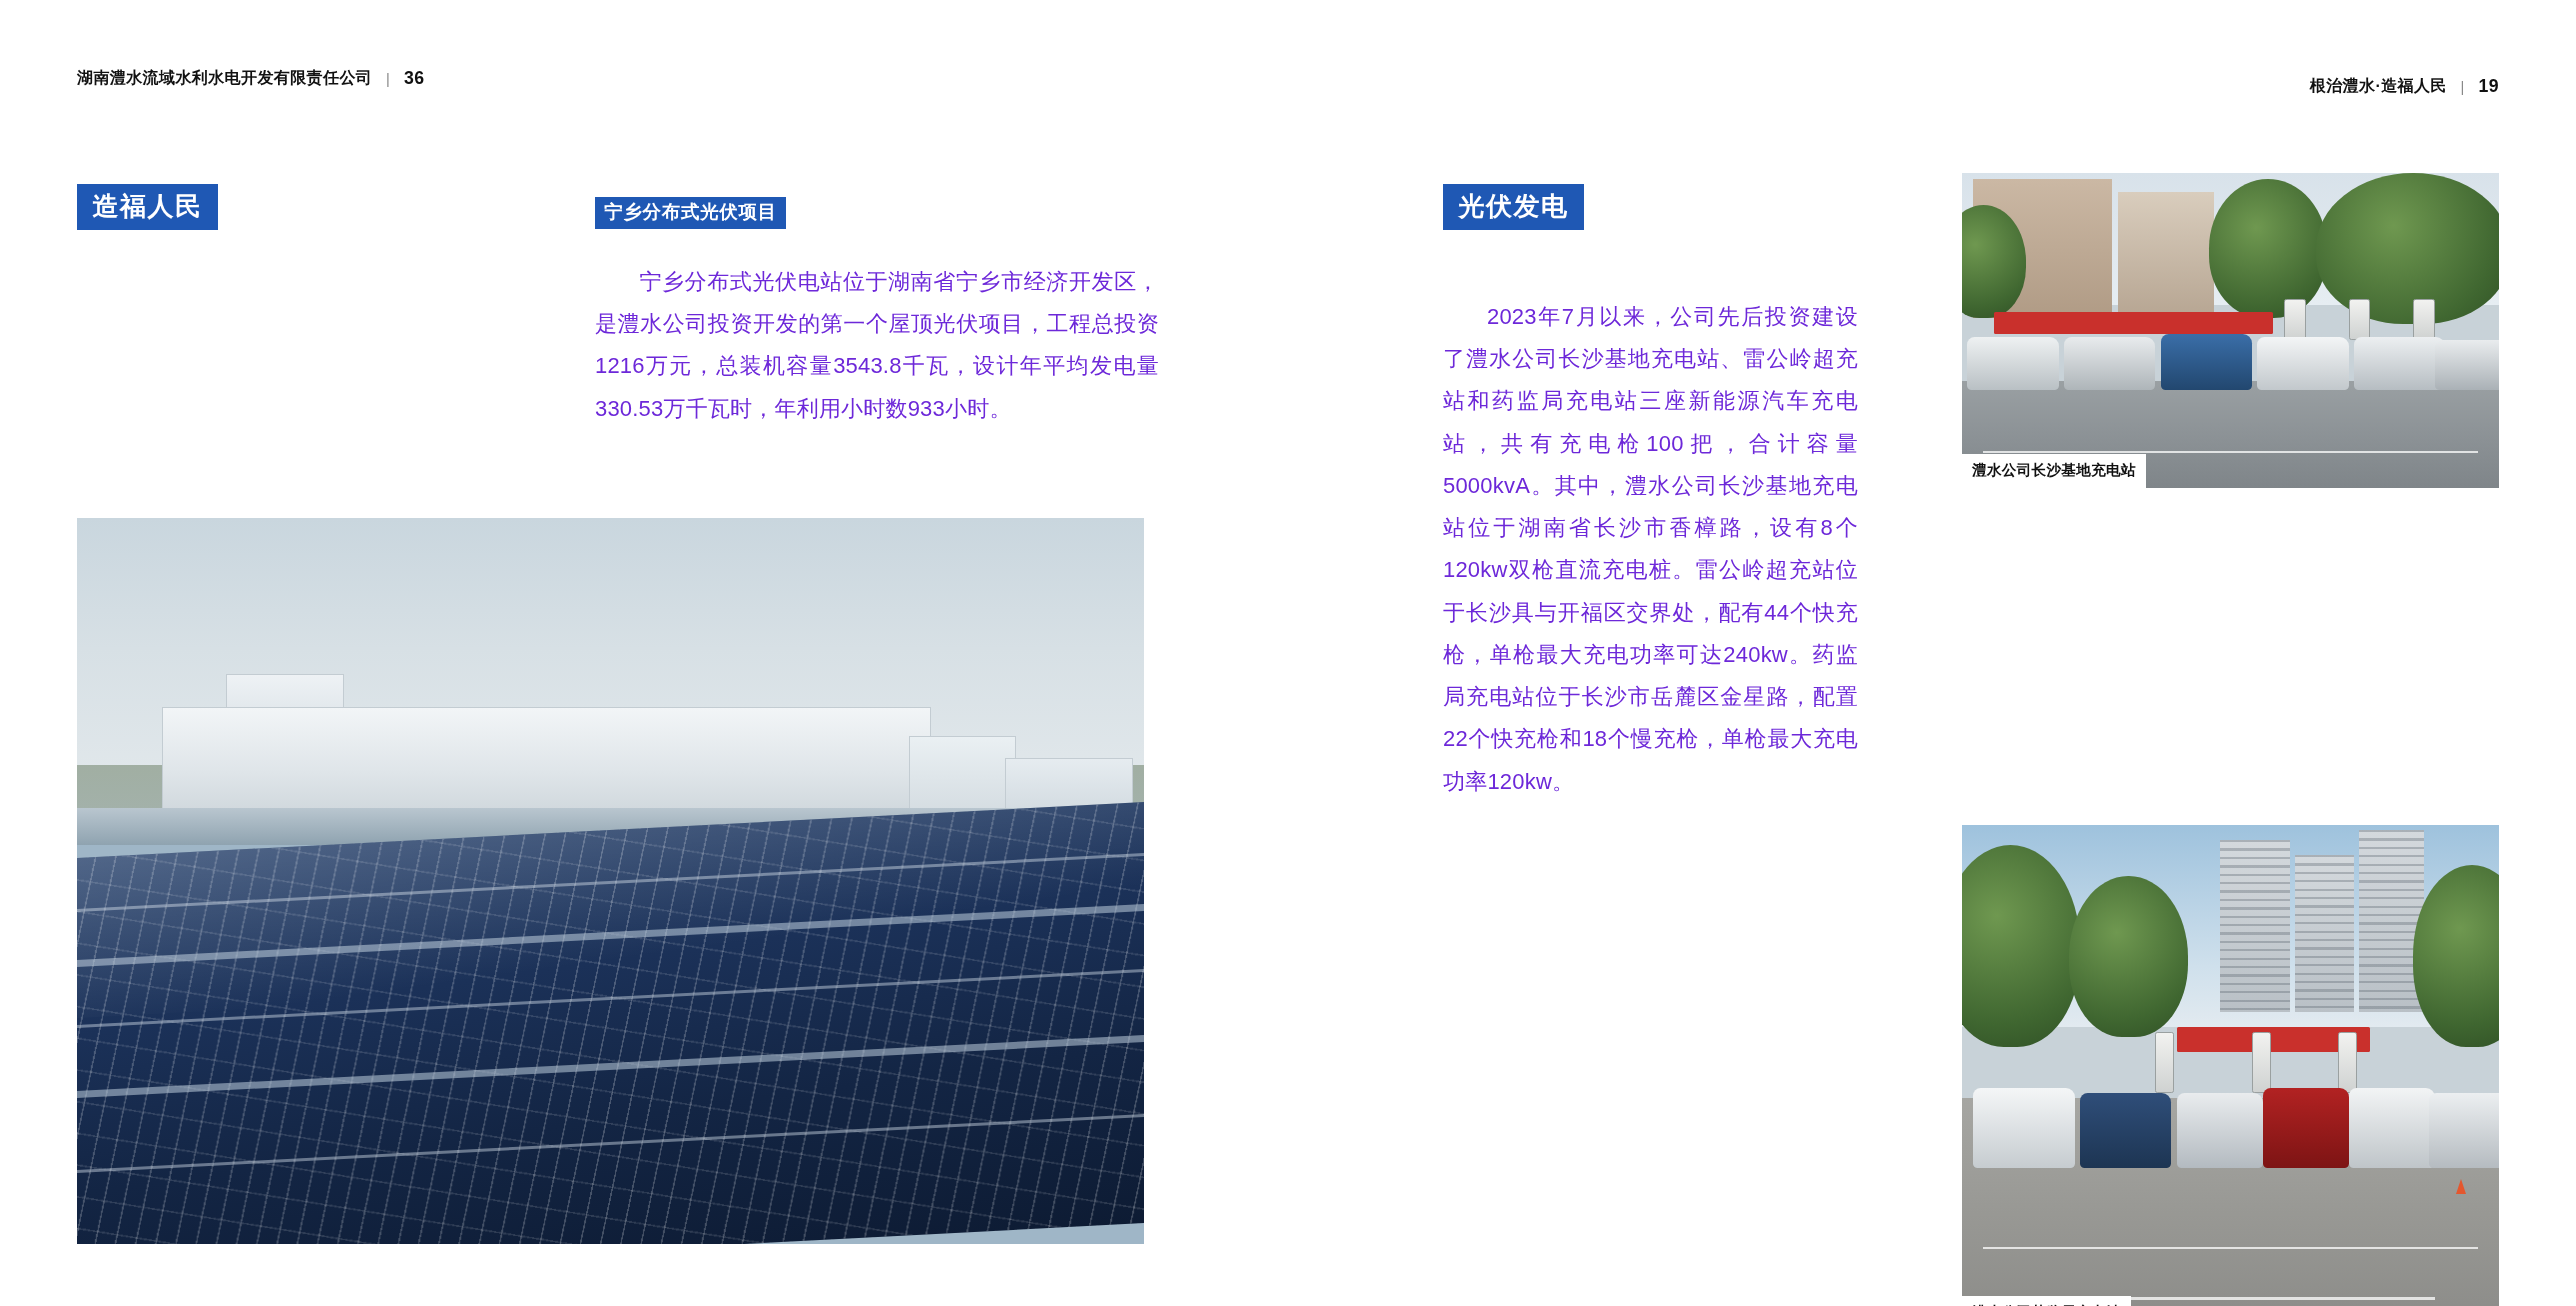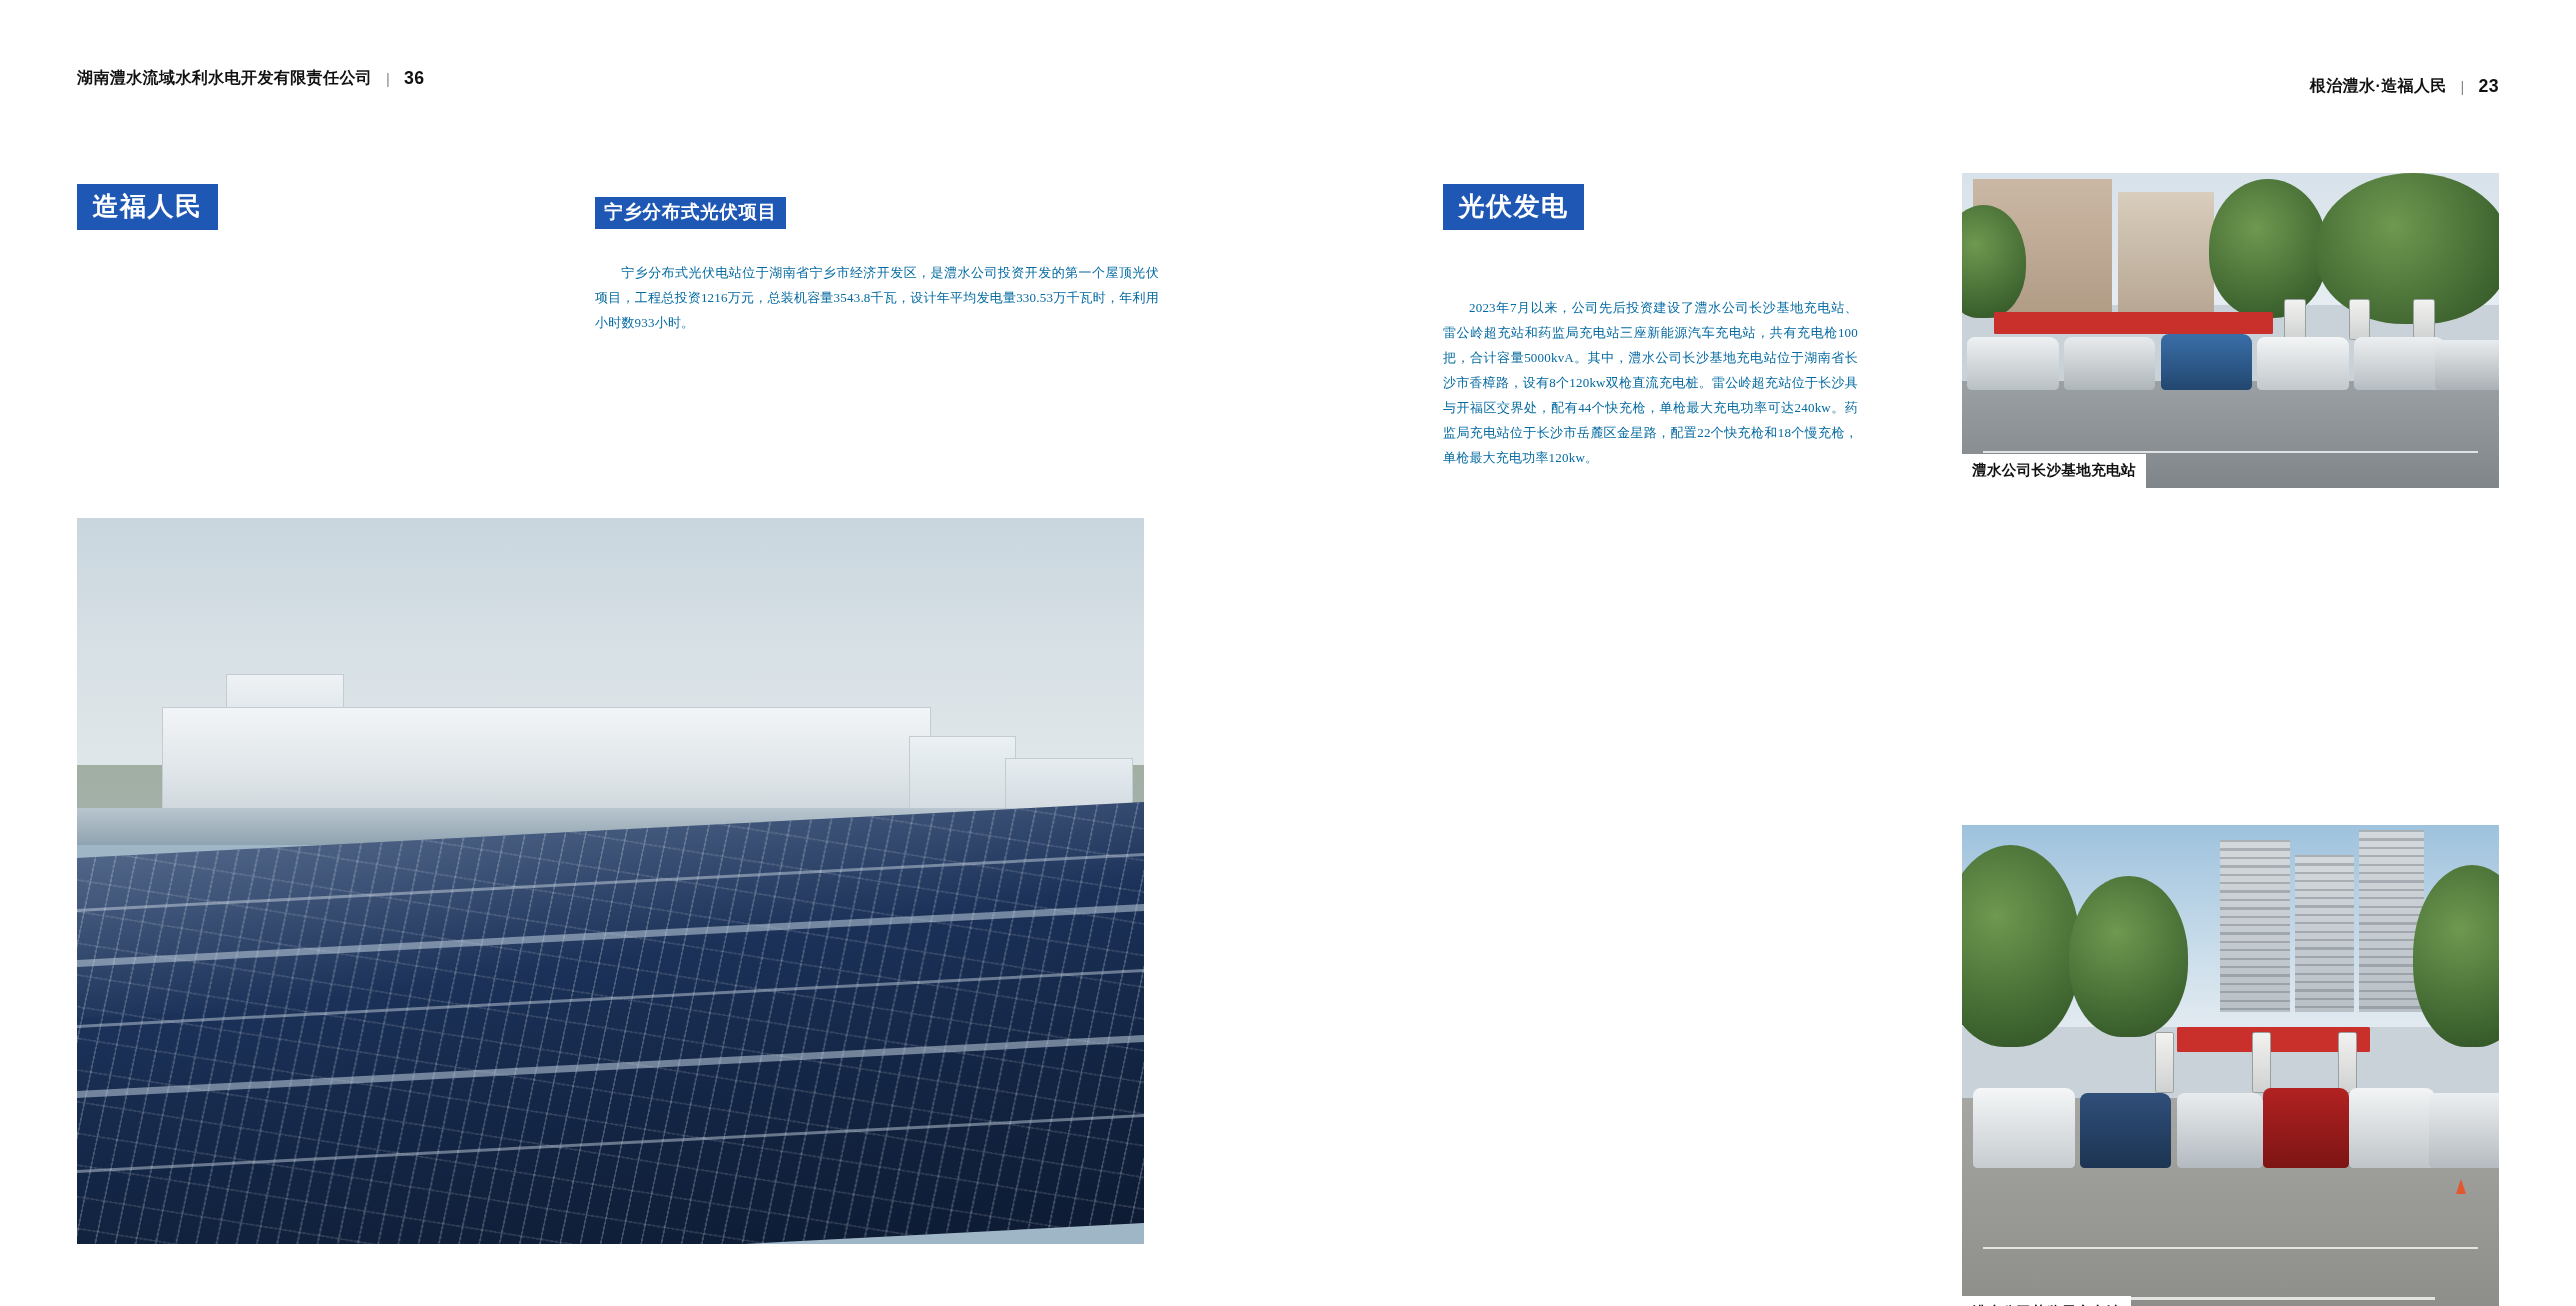--- a/index.html
+++ b/index.html
@@ -83,27 +83,26 @@
     letter-spacing: 0.8px;
     padding: 6.1px 9.2px 7.7px 9.2px;
     line-height: 1;
     white-space: nowrap;
   }
   .sub-title.l { left: 595px; top: 197px; }
 
   
   .body-text {
     position: absolute;
-    font-size: 13px;
+    font-size: 22px;
     line-height: 1.92;
-    color: #0369a1;
+    color: #6d28d9;
     text-align: justify;
     text-justify: inter-ideograph;
     letter-spacing: 0.2px;
-    font-family: Liberation Serif, serif;
   }
   .body-text .indent { display: inline-block; width: 2em; }
   .body-text.l {
     left: 595px;
     top: 261px;
     width: 564px;
   }
   .body-text.r {
     left: 1443px;
     top: 296px;
@@ -320,21 +319,21 @@
       <div class="panel-glare"></div>
     </div>
 
   </div>
 
   <div class="page page-right">
 
     <div class="runhead right">
       <span>根治澧水·造福人民</span>
       <span class="sep">|</span>
-      <span class="pg">23</span>
+      <span class="pg">19</span>
     </div>
 
   </div>
 
   <div class="sec-title right-pg">光伏发电</div>
 
   <div class="body-text r"><span class="indent"></span><span>2023年7月以来，公司先后投资建设了澧水公司长沙基地充电站、雷公岭超充站和药监局充电站三座新能源汽车充电站，共有充电枪100把，合计容量5000kvA。其中，澧水公司长沙基地充电站位于湖南省长沙市香樟路，设有8个120kw双枪直流充电桩。雷公岭超充站位于长沙具与开福区交界处，配有44个快充枪，单枪最大充电功率可达240kw。药监局充电站位于长沙市岳麓区金星路，配置22个快充枪和18个慢充枪，单枪最大充电功率120kw。</span></div>
 
   <div class="photo ph1">
     <div class="sc">

